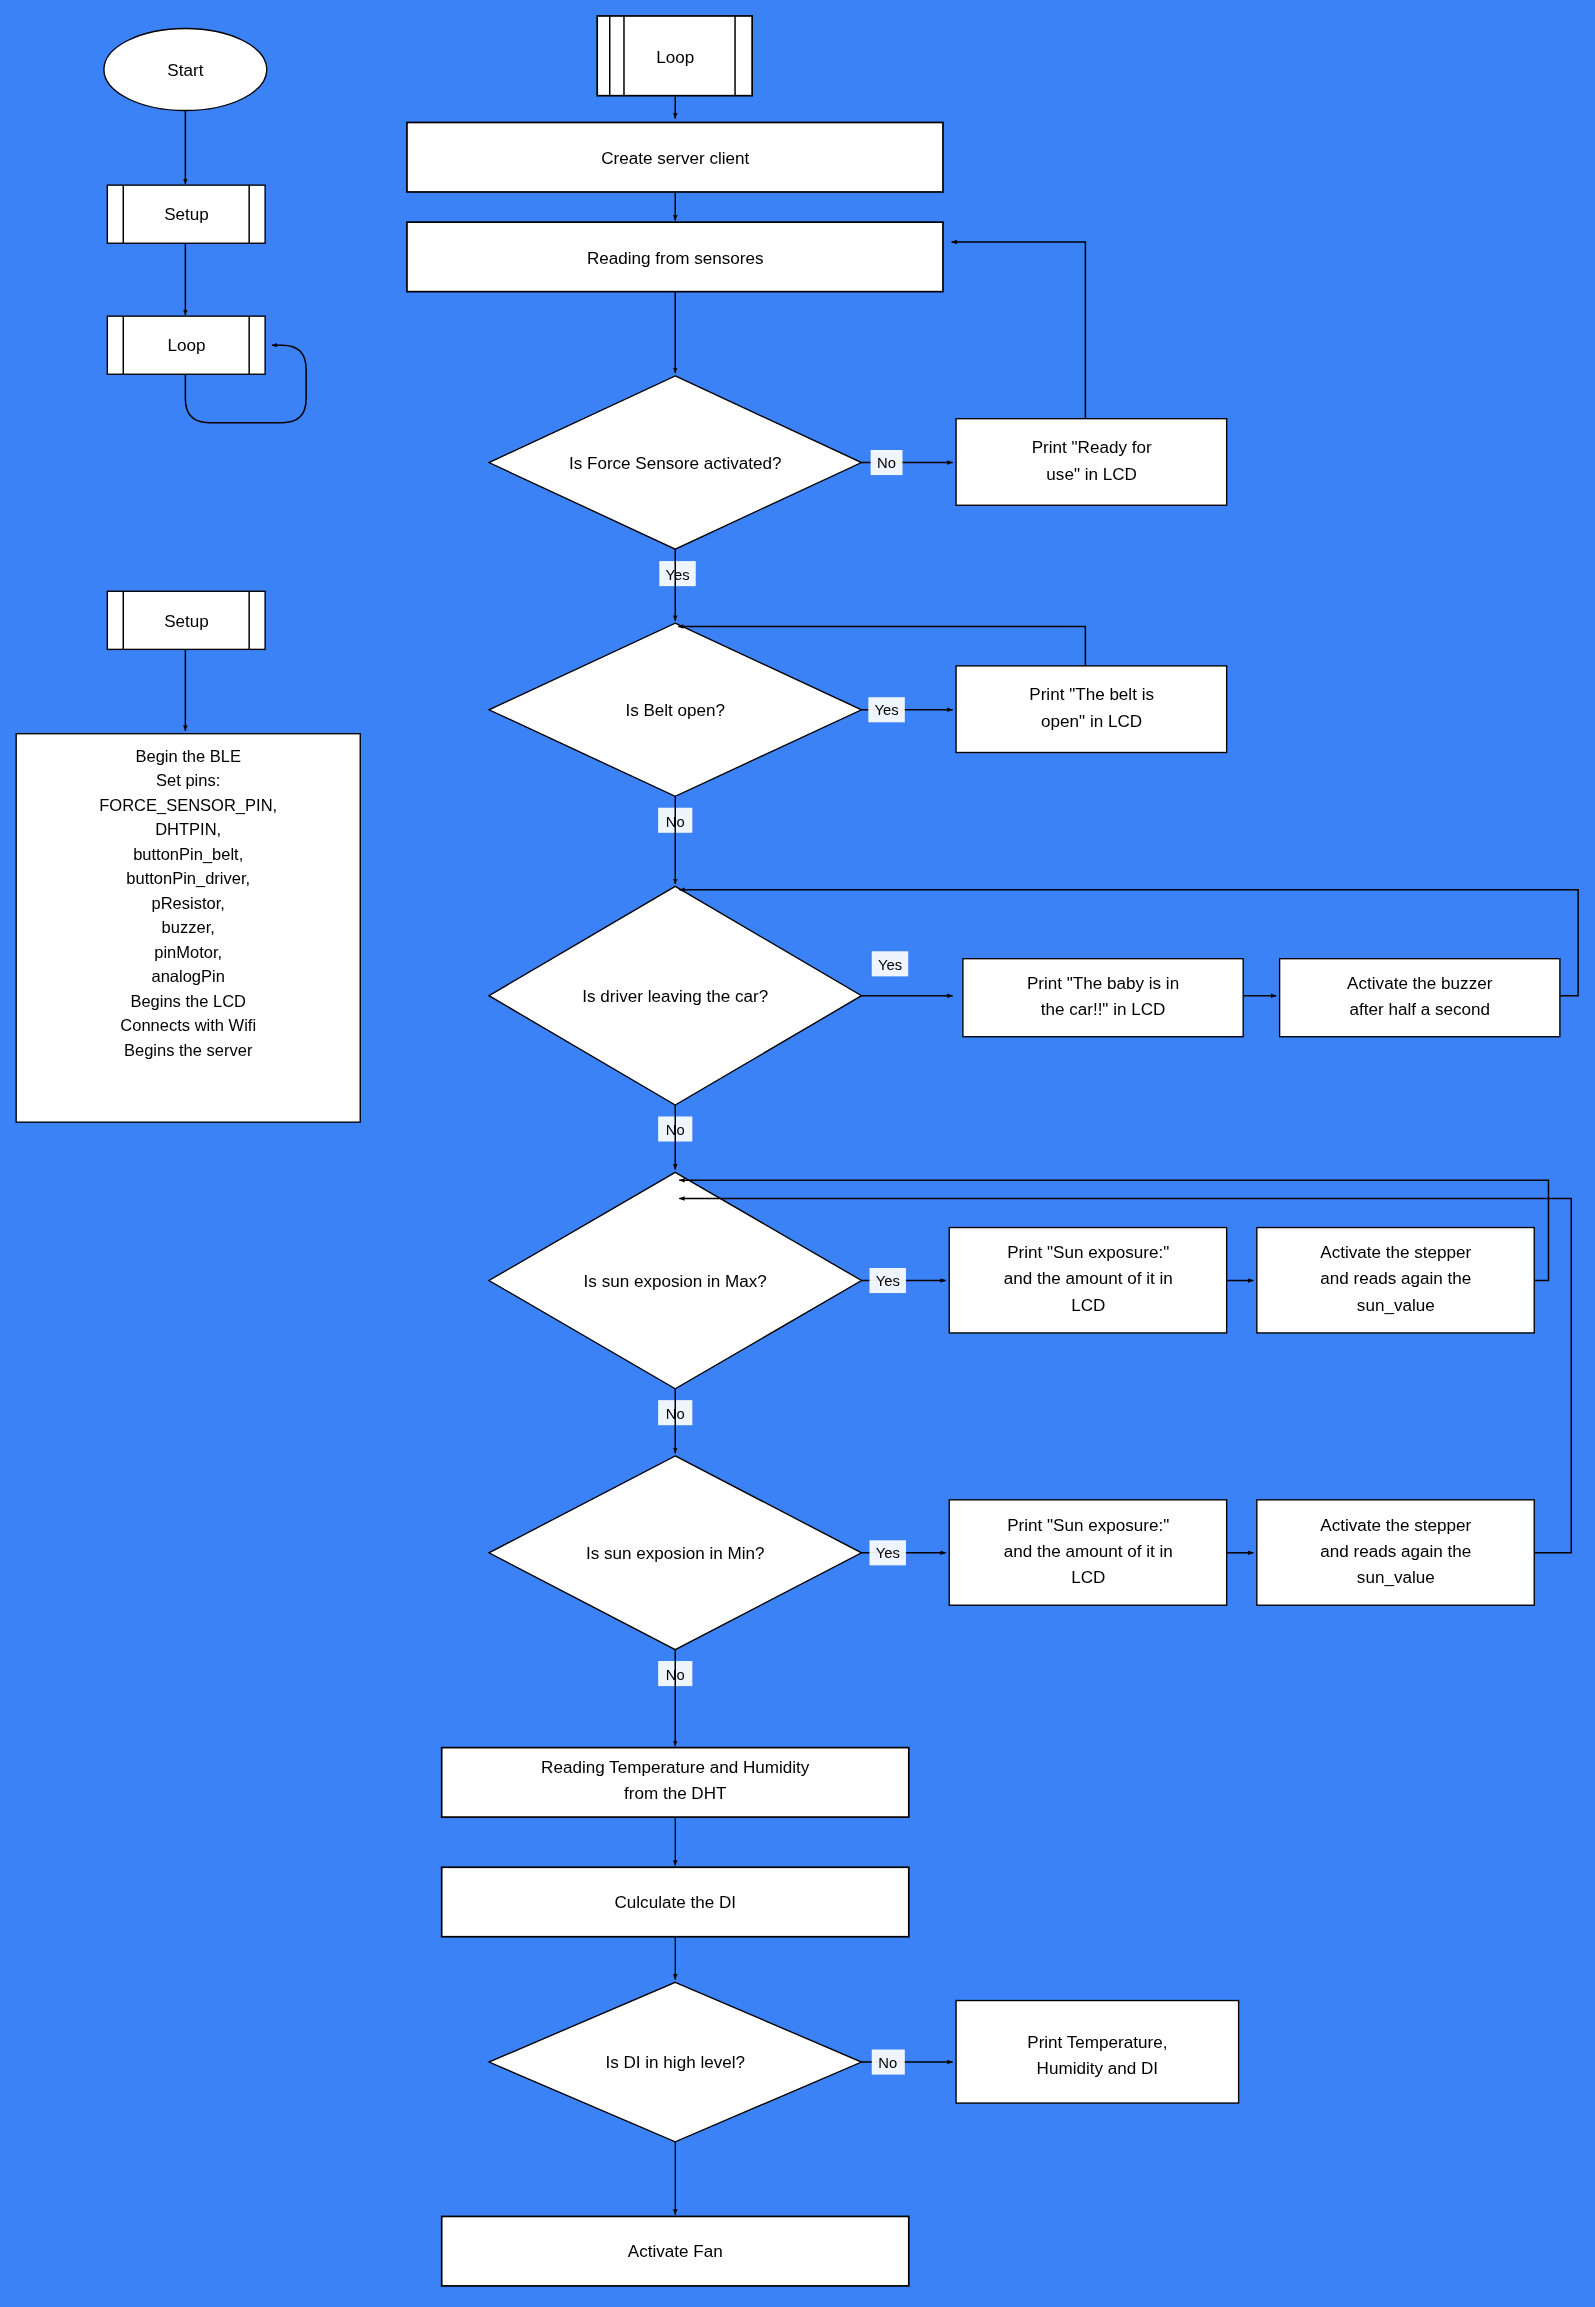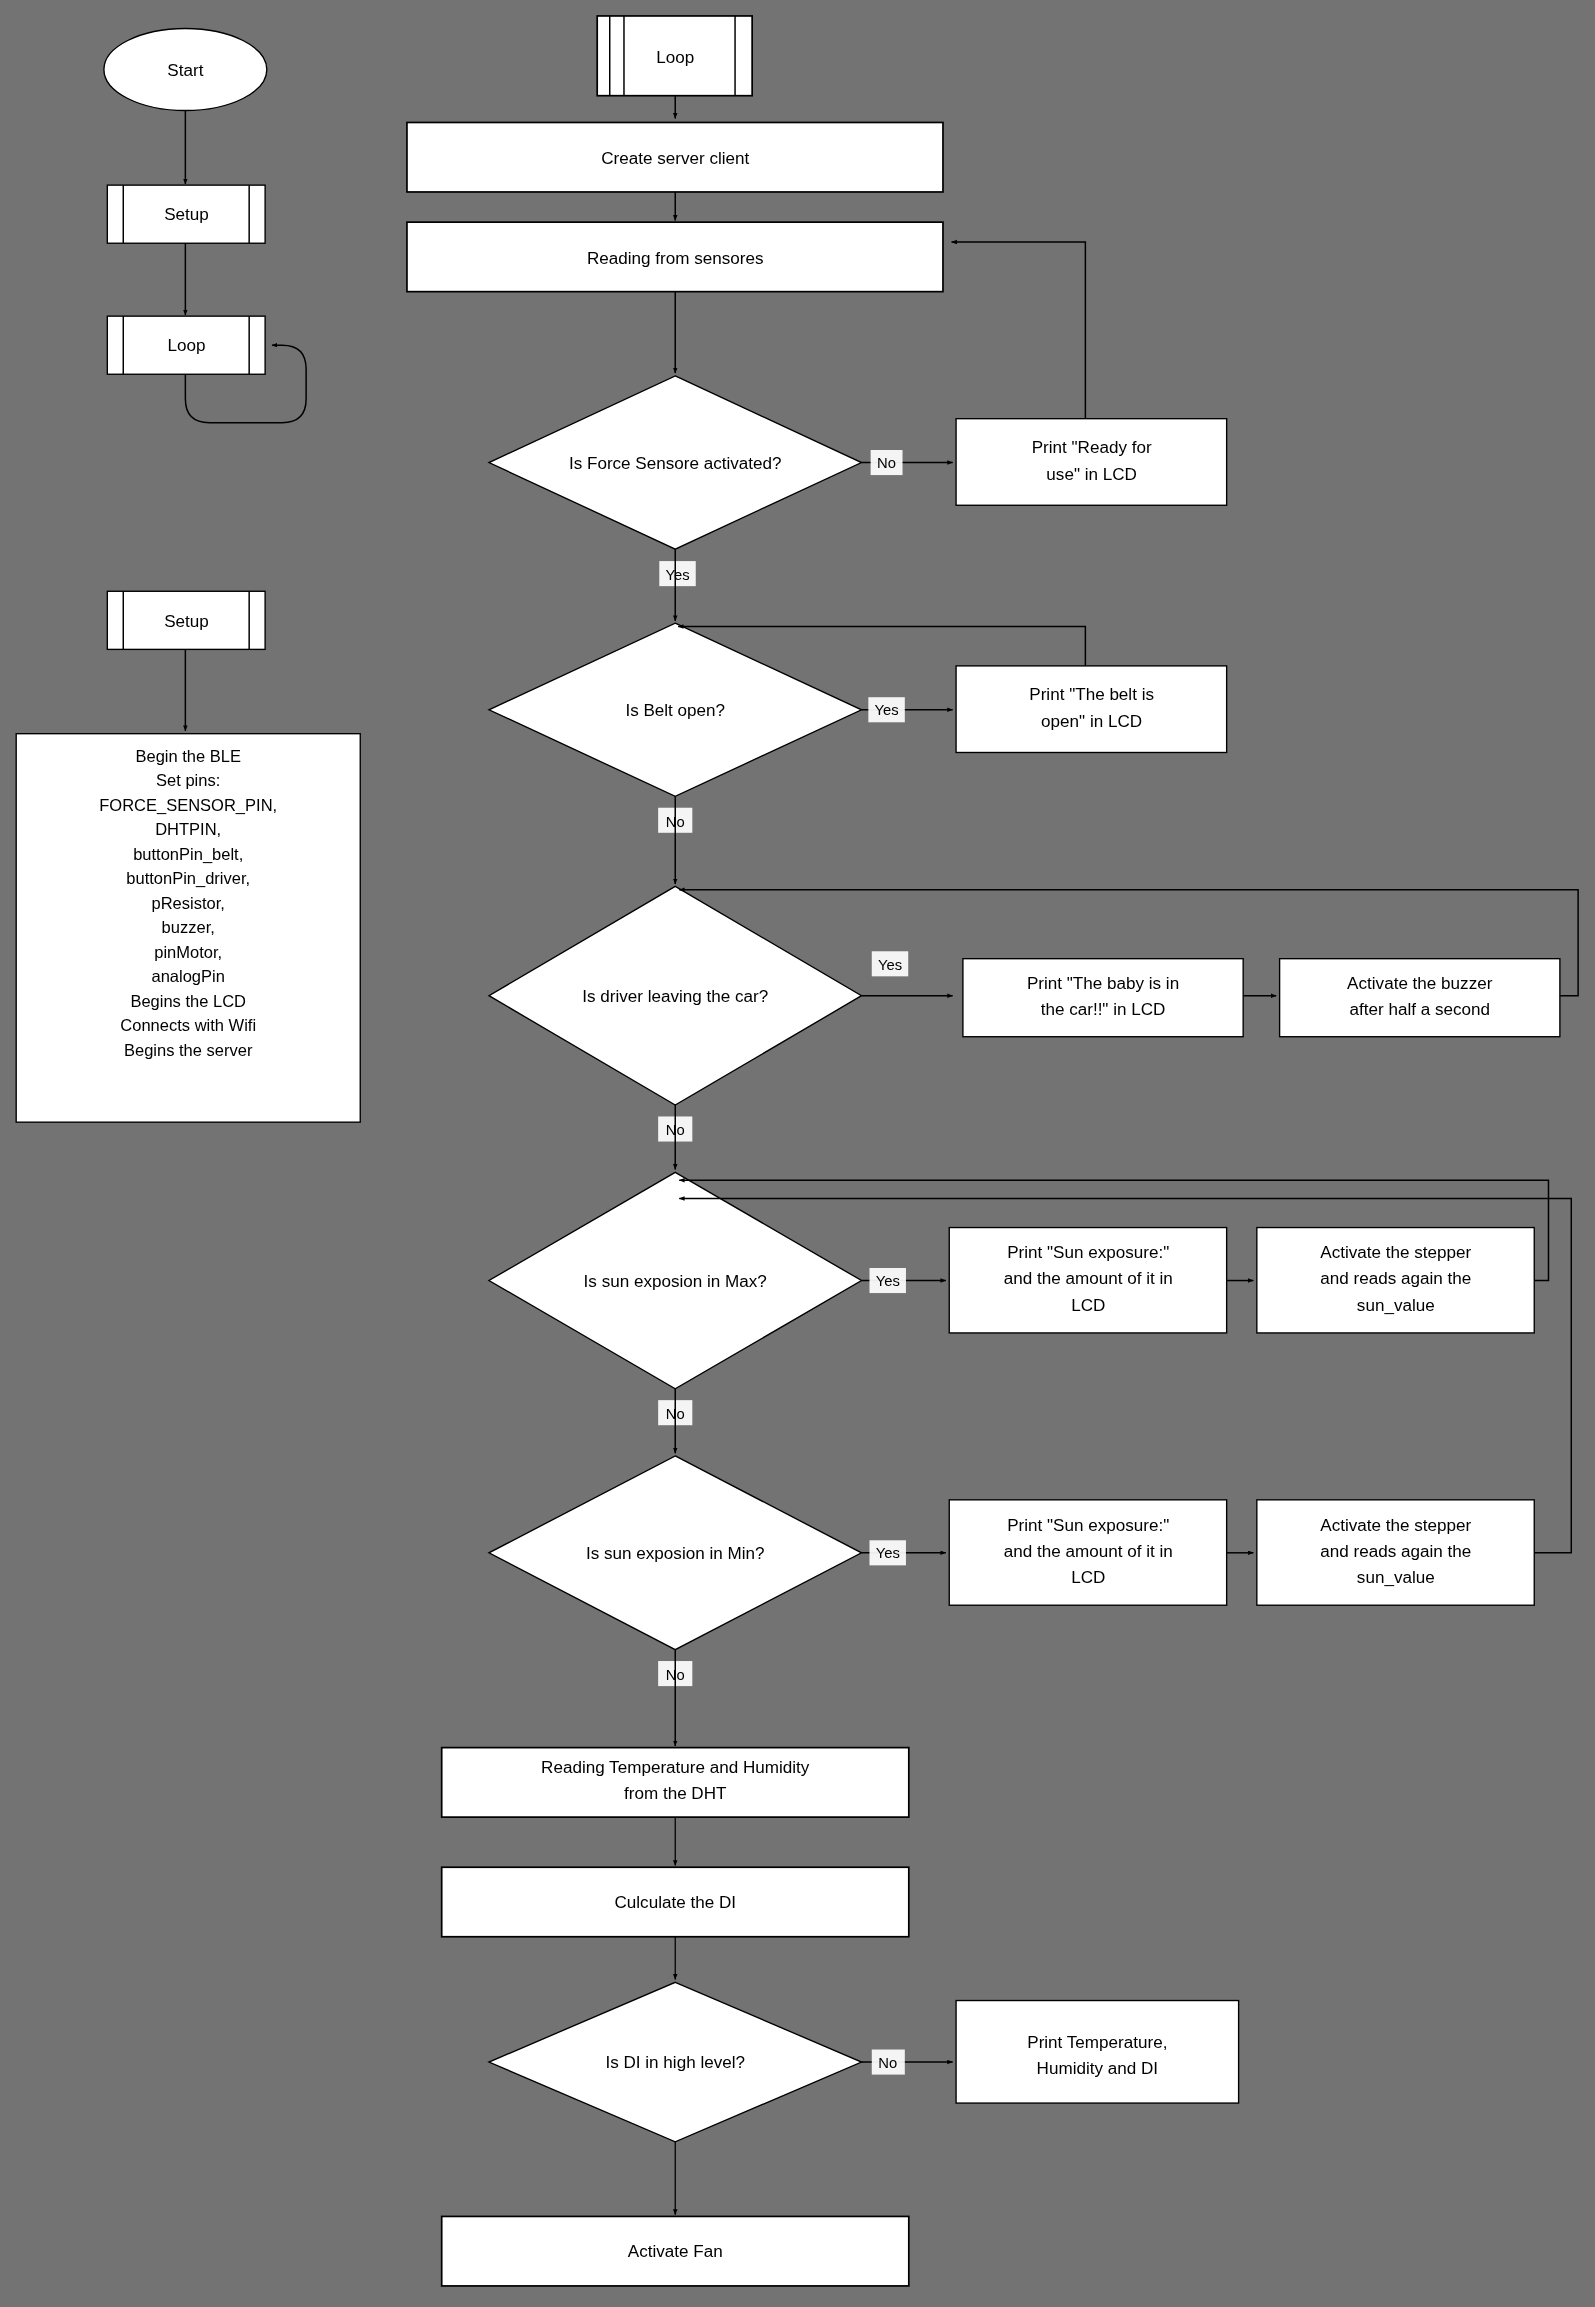--- a/index.html
+++ b/index.html
@@ -1,17 +1,17 @@
 <!DOCTYPE html>
 <html style="font-size:9px"><head>
 <meta charset="utf-8">
 <style>
   html,body{margin:0;padding:0;background:#ffffff;}
   body{font-family:"Liberation Sans", sans-serif;}
-  #stage{position:relative;width:1596px;height:2307px;background:#737373;overflow:hidden;}
+  #stage{position:relative;width:1596px;height:2307px;background:#3b82f6;overflow:hidden;}
   svg{display:block;}
   .shape{fill:#ffffff;stroke:#000000;stroke-width:3;}
   .shape-thin{fill:#ffffff;stroke:#000000;stroke-width:2.4;}
   .lane{stroke:#000000;stroke-width:2.6;fill:none;}
   .edge{stroke:#000000;stroke-width:2.6;fill:none;}
   .edge-thin{stroke:#000000;stroke-width:2.2;fill:none;}
   text{font-family:"Liberation Sans", sans-serif;fill:#000000;}
   .t-node{font-size:30px;}
   .t-label{font-size:26px;}
   .t-list{font-size:29px;}

